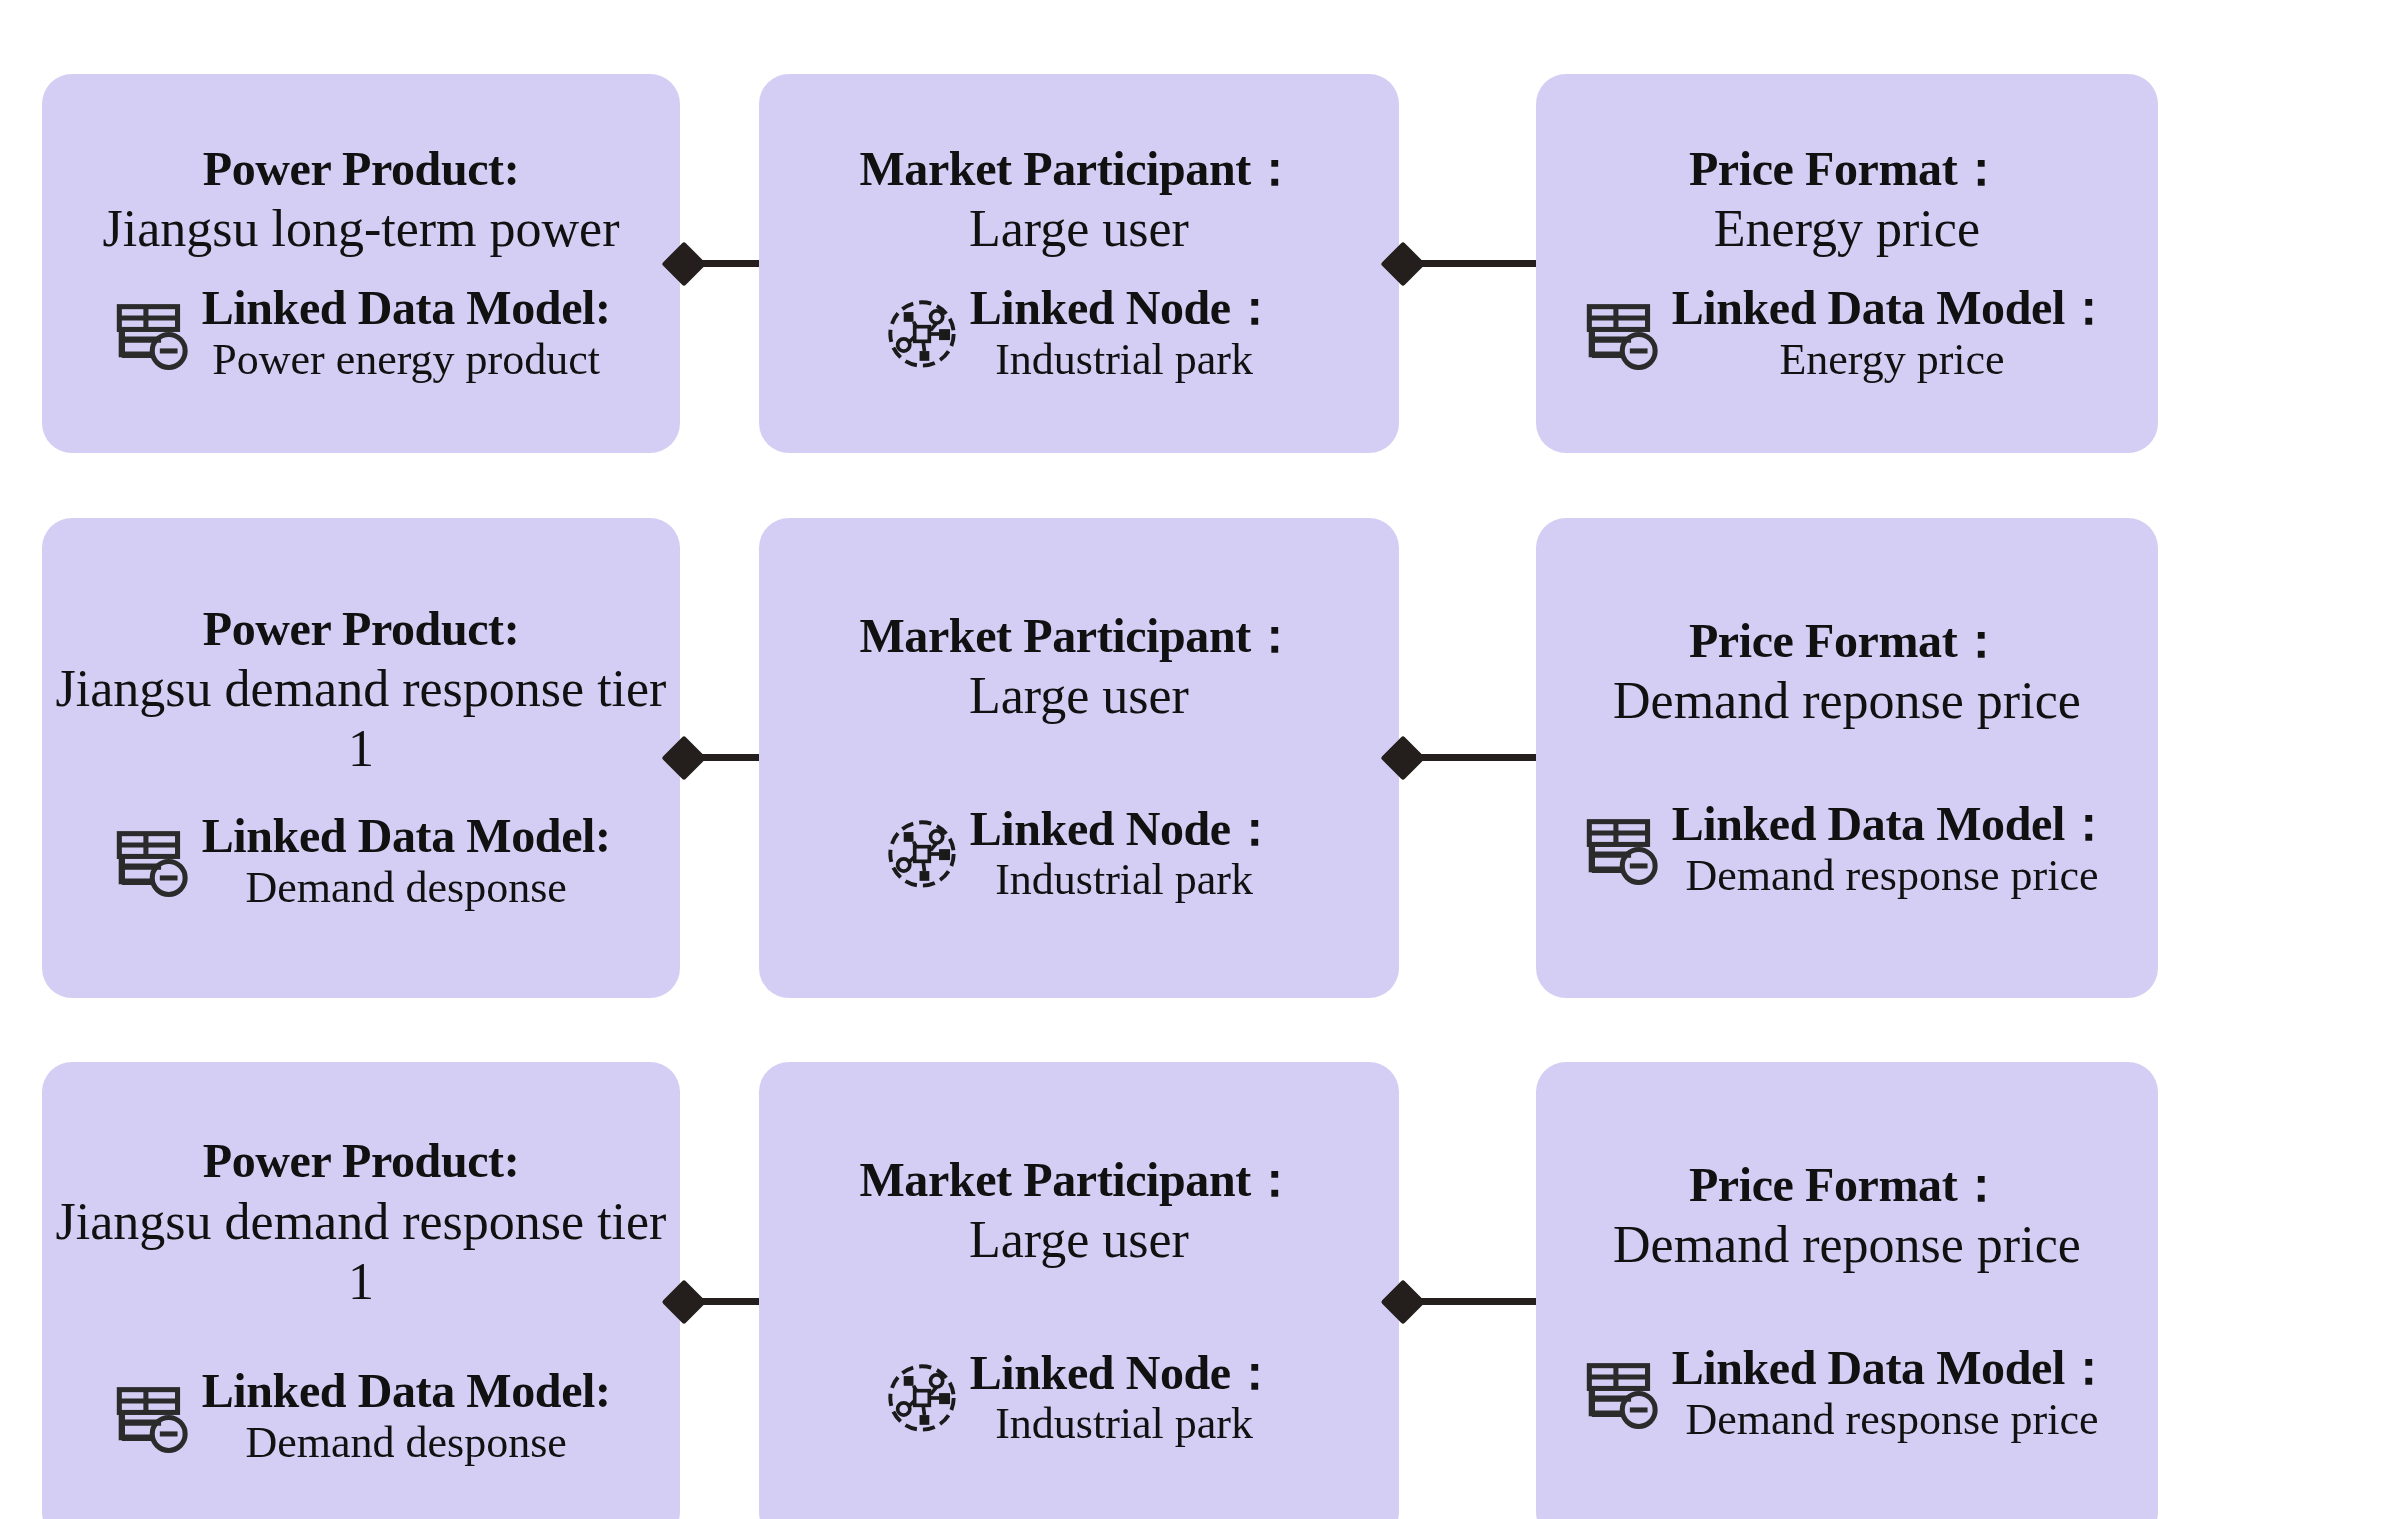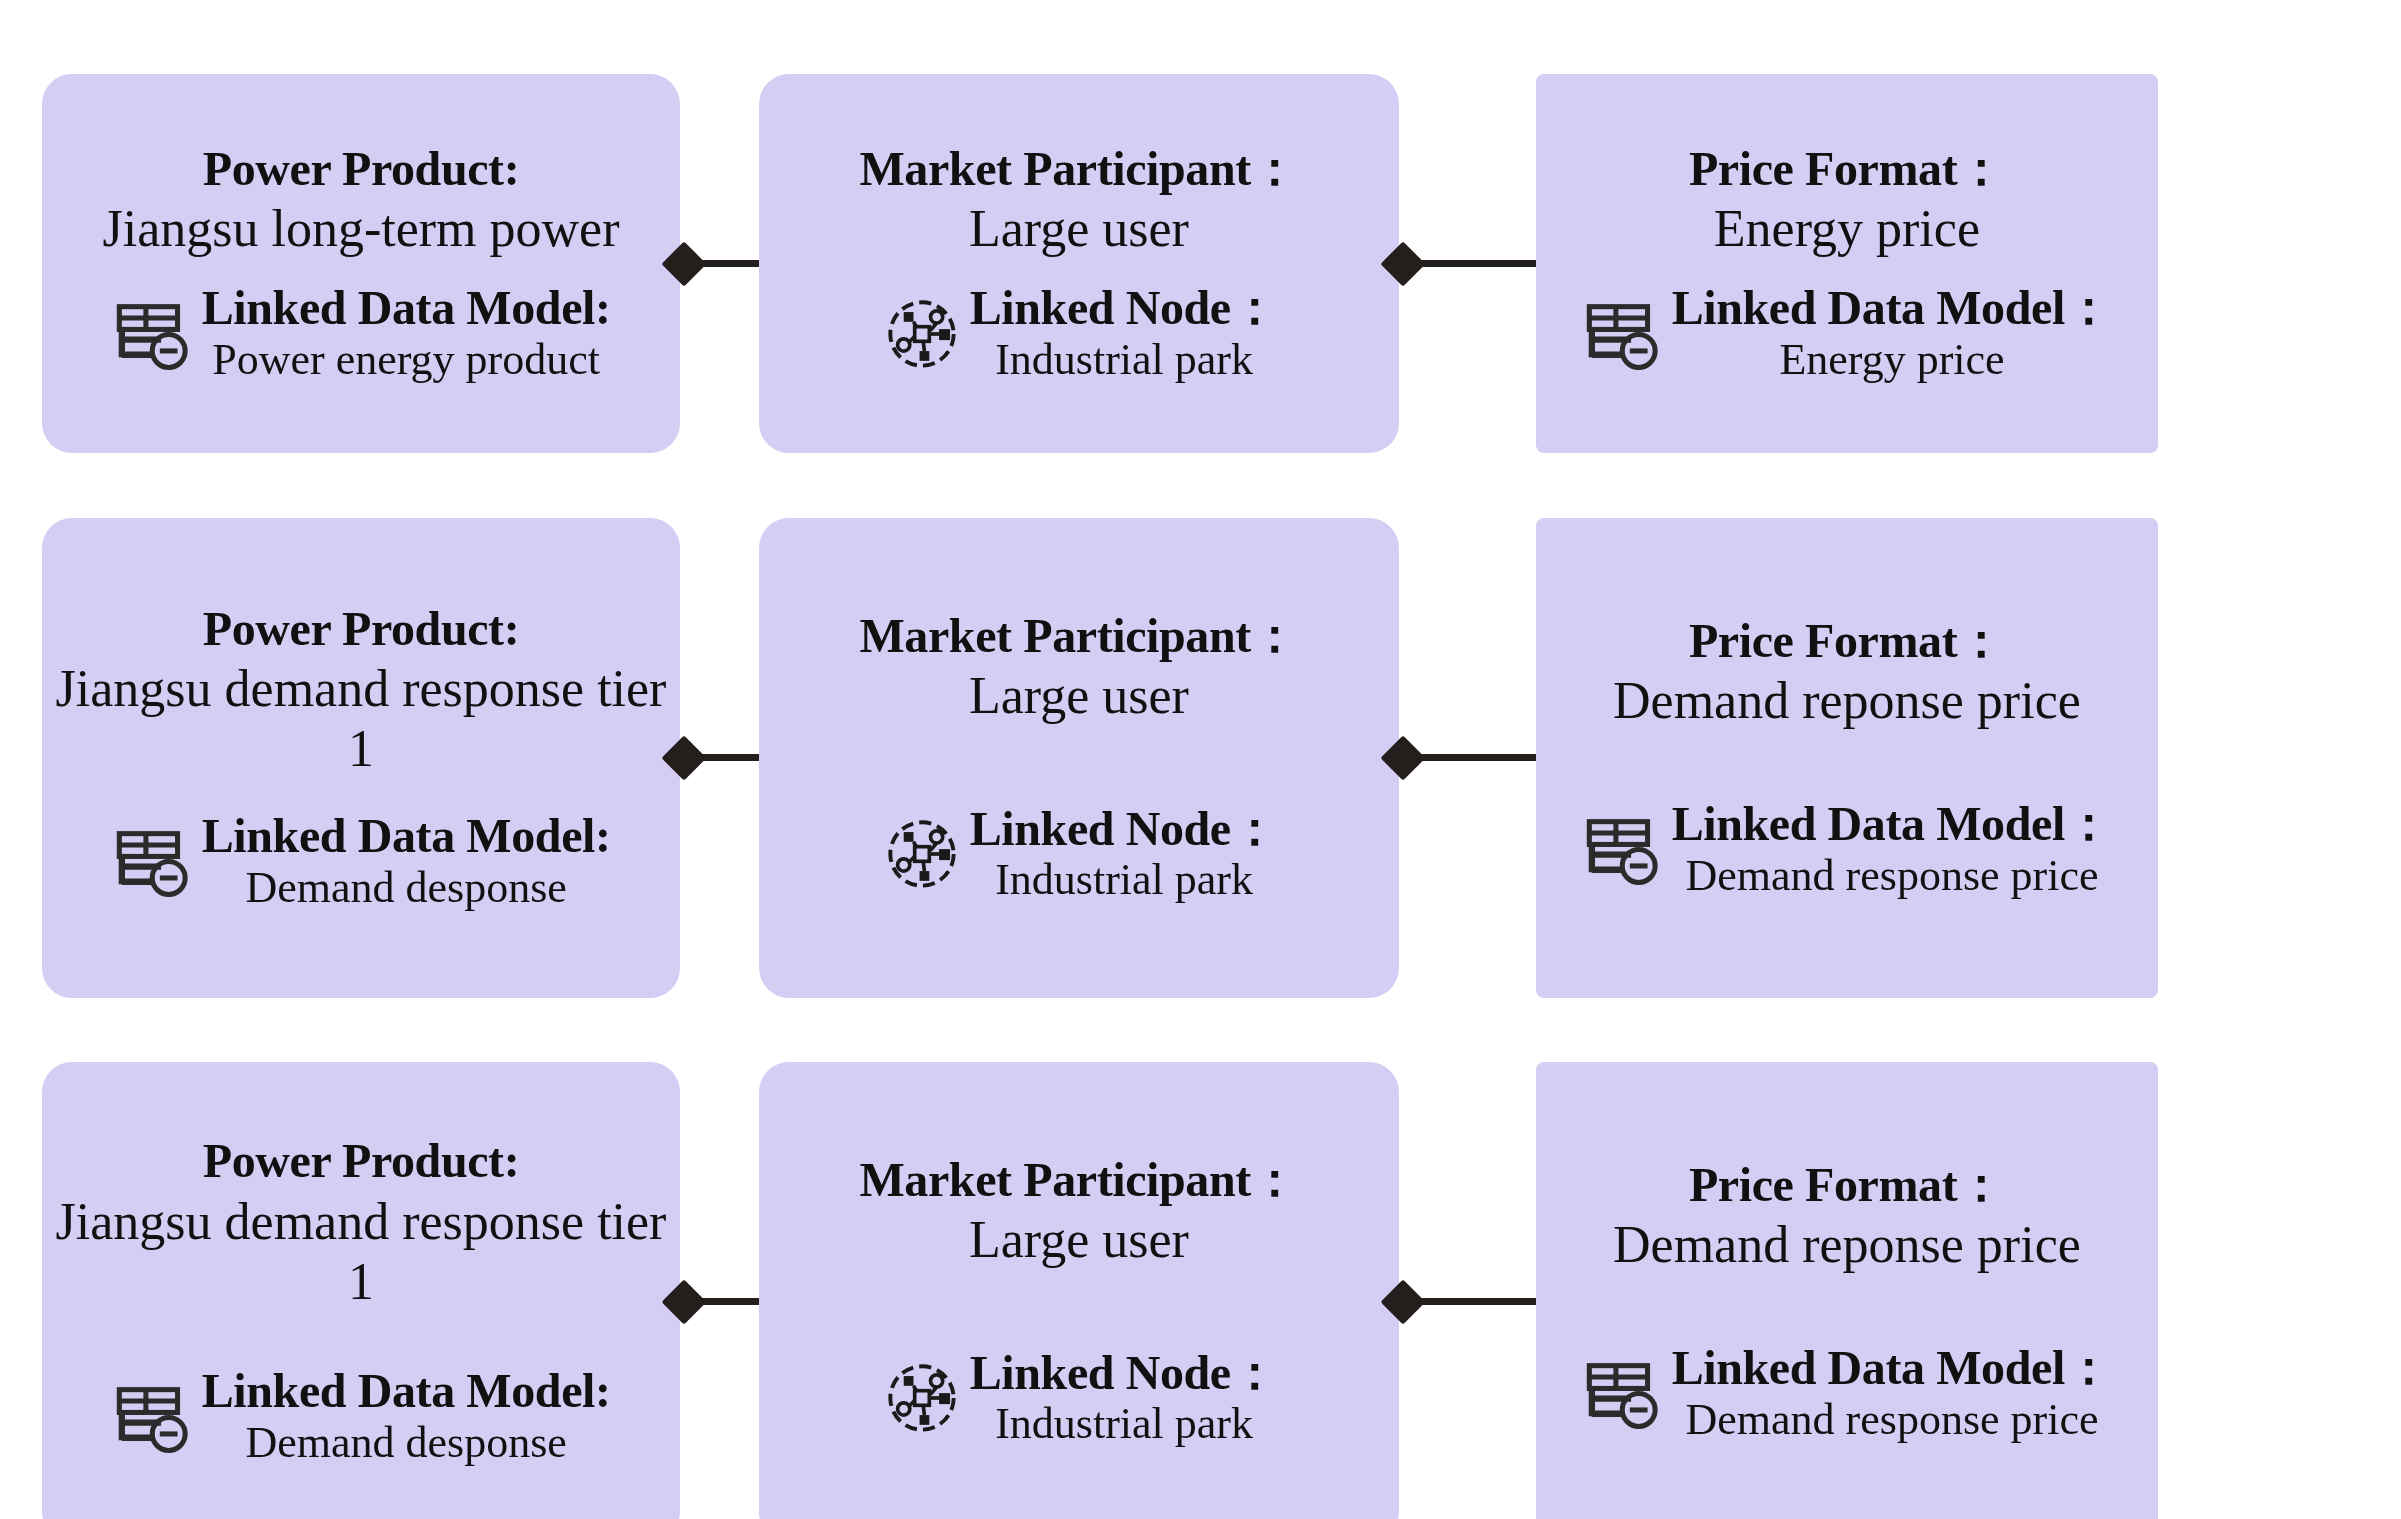--- a/index.html
+++ b/index.html
@@ -42,21 +42,21 @@
     position: relative;
     display: flex;
     flex-direction: column;
     justify-content: center;
     align-items: center;
     padding: 8.8px 12.3px;
   }
 
   .col1 { width: 723px; }
   .col2 { width: 725px; }
-  .col3 { width: 705px; border-radius: 8px; }
+  .col3 { width: 705px; }
 
   .gap { width: 79px; flex: none; position: relative; }
   .gap-wide { width: 137px; flex: none; position: relative; }
 
   
   .connector {
     position: absolute;
     top: 50%;
     left: 0;
     right: 0;

